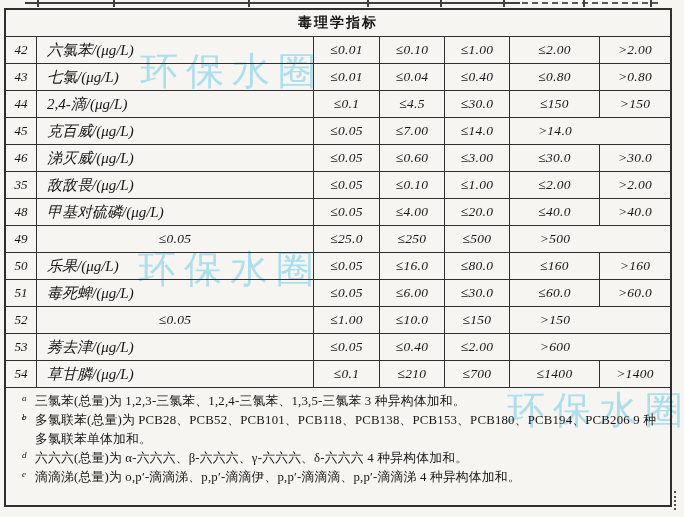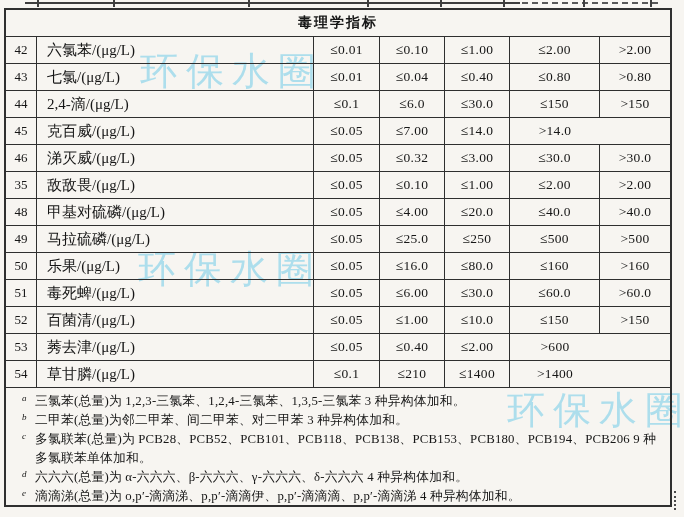--- a/index.html
+++ b/index.html
@@ -45,21 +45,21 @@
     z-index:1;background:transparent;
   }
   .thead{
     height:27px;box-sizing:border-box;border-bottom:1px solid var(--line);
     display:flex;align-items:center;justify-content:center;
     font-weight:bold;font-size:14px;letter-spacing:2px;
   }
   .trow{
     display:grid;
     grid-template-columns:31px 277px 66px 65px 65px 90px 1fr;
-    height:27px;box-sizing:border-box;border-bottom:1px solid var(--line);
+    height:27px;box-sizing:border-box;border-bottom:1px solid var(--line);font-style:italic;
   }
   .cell{
     display:flex;align-items:center;justify-content:center;
     box-sizing:border-box;border-right:1px solid var(--line);
     font-size:13.5px;white-space:nowrap;overflow:hidden;
   }
   .cell:last-child{border-right:none;}
   .c-no{font-size:13px;}
   .c-name{justify-content:flex-start;padding-left:10px;font-size:15px;}
   .c-val{letter-spacing:.3px;}
@@ -116,38 +116,38 @@
           <div class="cell c-val">≤0.01</div>
           <div class="cell c-val">≤0.04</div>
           <div class="cell c-val">≤0.40</div>
           <div class="cell c-val">≤0.80</div>
           <div class="cell c-val">&gt;0.80</div>
         </div>
         <div class="trow">
           <div class="cell c-no">44</div>
           <div class="cell c-name">2,4-滴/(μg/L)</div>
           <div class="cell c-val">≤0.1</div>
-          <div class="cell c-val">≤6.0</div>
+          <div class="cell c-val">≤4.5</div>
           <div class="cell c-val">≤30.0</div>
           <div class="cell c-val">≤150</div>
           <div class="cell c-val">&gt;150</div>
         </div>
         <div class="trow">
           <div class="cell c-no">45</div>
           <div class="cell c-name">克百威/(μg/L)</div>
           <div class="cell c-val">≤0.05</div>
           <div class="cell c-val">≤7.00</div>
           <div class="cell c-val">≤14.0</div>
           <div class="cell c-val">&gt;14.0</div>
         </div>
         <div class="trow">
           <div class="cell c-no">46</div>
           <div class="cell c-name">涕灭威/(μg/L)</div>
           <div class="cell c-val">≤0.05</div>
-          <div class="cell c-val">≤0.32</div>
+          <div class="cell c-val">≤0.60</div>
           <div class="cell c-val">≤3.00</div>
           <div class="cell c-val">≤30.0</div>
           <div class="cell c-val">&gt;30.0</div>
         </div>
         <div class="trow">
           <div class="cell c-no">35</div>
           <div class="cell c-name">敌敌畏/(μg/L)</div>
           <div class="cell c-val">≤0.05</div>
           <div class="cell c-val">≤0.10</div>
           <div class="cell c-val">≤1.00</div>
@@ -158,21 +158,20 @@
           <div class="cell c-no">48</div>
           <div class="cell c-name">甲基对硫磷/(μg/L)</div>
           <div class="cell c-val">≤0.05</div>
           <div class="cell c-val">≤4.00</div>
           <div class="cell c-val">≤20.0</div>
           <div class="cell c-val">≤40.0</div>
           <div class="cell c-val">&gt;40.0</div>
         </div>
         <div class="trow">
           <div class="cell c-no">49</div>
-          <div class="cell c-name">马拉硫磷/(μg/L)</div>
           <div class="cell c-val">≤0.05</div>
           <div class="cell c-val">≤25.0</div>
           <div class="cell c-val">≤250</div>
           <div class="cell c-val">≤500</div>
           <div class="cell c-val">&gt;500</div>
         </div>
         <div class="trow">
           <div class="cell c-no">50</div>
           <div class="cell c-name">乐果/(μg/L)</div>
           <div class="cell c-val">≤0.05</div>
@@ -185,46 +184,46 @@
           <div class="cell c-no">51</div>
           <div class="cell c-name">毒死蜱/(μg/L)</div>
           <div class="cell c-val">≤0.05</div>
           <div class="cell c-val">≤6.00</div>
           <div class="cell c-val">≤30.0</div>
           <div class="cell c-val">≤60.0</div>
           <div class="cell c-val">&gt;60.0</div>
         </div>
         <div class="trow">
           <div class="cell c-no">52</div>
-          <div class="cell c-name">百菌清/(μg/L)</div>
           <div class="cell c-val">≤0.05</div>
           <div class="cell c-val">≤1.00</div>
           <div class="cell c-val">≤10.0</div>
           <div class="cell c-val">≤150</div>
           <div class="cell c-val">&gt;150</div>
         </div>
         <div class="trow">
           <div class="cell c-no">53</div>
           <div class="cell c-name">莠去津/(μg/L)</div>
           <div class="cell c-val">≤0.05</div>
           <div class="cell c-val">≤0.40</div>
           <div class="cell c-val">≤2.00</div>
           <div class="cell c-val">&gt;600</div>
         </div>
         <div class="trow">
           <div class="cell c-no">54</div>
           <div class="cell c-name">草甘膦/(μg/L)</div>
           <div class="cell c-val">≤0.1</div>
           <div class="cell c-val">≤210</div>
+          <div class="cell c-val">≤700</div>
           <div class="cell c-val">≤1400</div>
           <div class="cell c-val">&gt;1400</div>
         </div>
       </div>
     <div class="fnotes">
         <div class="fnote"><sup class="fmark">a</sup><span class="ftext">三氯苯(总量)为 1,2,3-三氯苯、1,2,4-三氯苯、1,3,5-三氯苯 3 种异构体加和。</span></div>
-        <div class="fnote"><sup class="fmark">b</sup><span class="ftext">二甲苯(总量)为邻二甲苯、间二甲苯、对二甲苯 3 种异构体加和。</span></div>
+        <div class="fnote"><sup class="fmark">b</sup></div>
         <div class="fnote"><sup class="fmark">c</sup><span class="ftext">多氯联苯(总量)为 PCB28、PCB52、PCB101、PCB118、PCB138、PCB153、PCB180、PCB194、PCB206 9 种多氯联苯单体加和。</span></div>
         <div class="fnote"><sup class="fmark">d</sup><span class="ftext">六六六(总量)为 α-六六六、β-六六六、γ-六六六、δ-六六六 4 种异构体加和。</span></div>
         <div class="fnote"><sup class="fmark">e</sup><span class="ftext">滴滴涕(总量)为 o,p′-滴滴涕、p,p′-滴滴伊、p,p′-滴滴滴、p,p′-滴滴涕 4 种异构体加和。</span></div>
       </div>
   </div>
 
 </div>
 
 </body></html>

